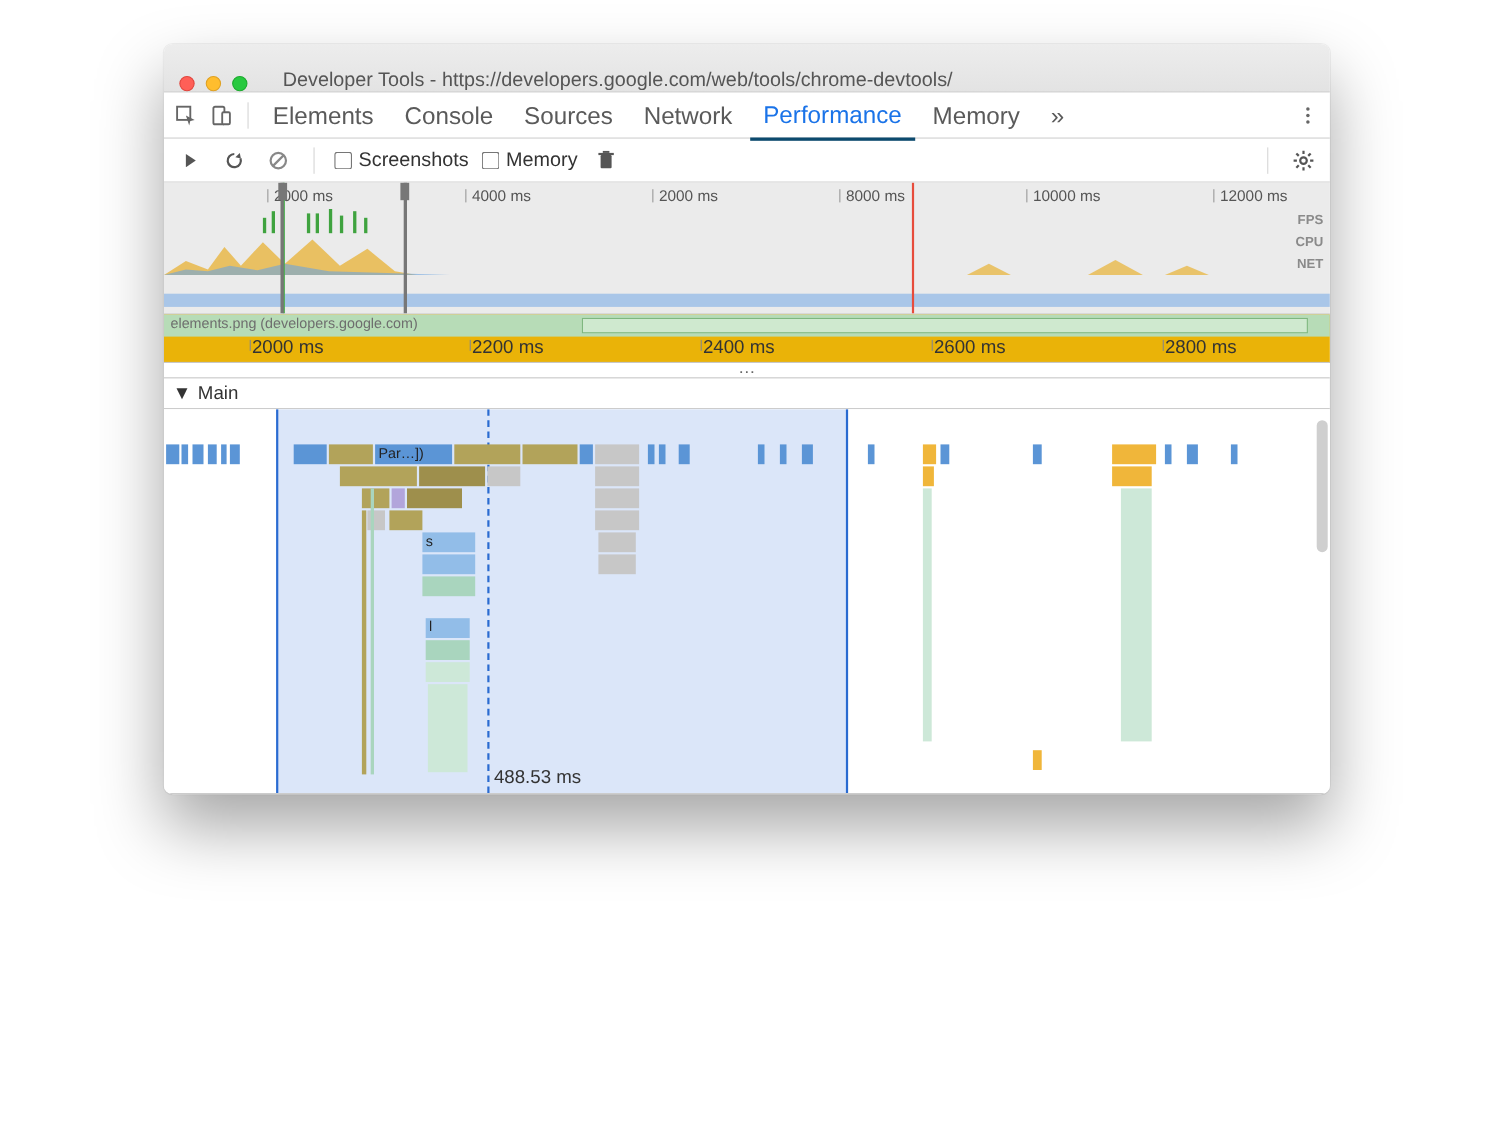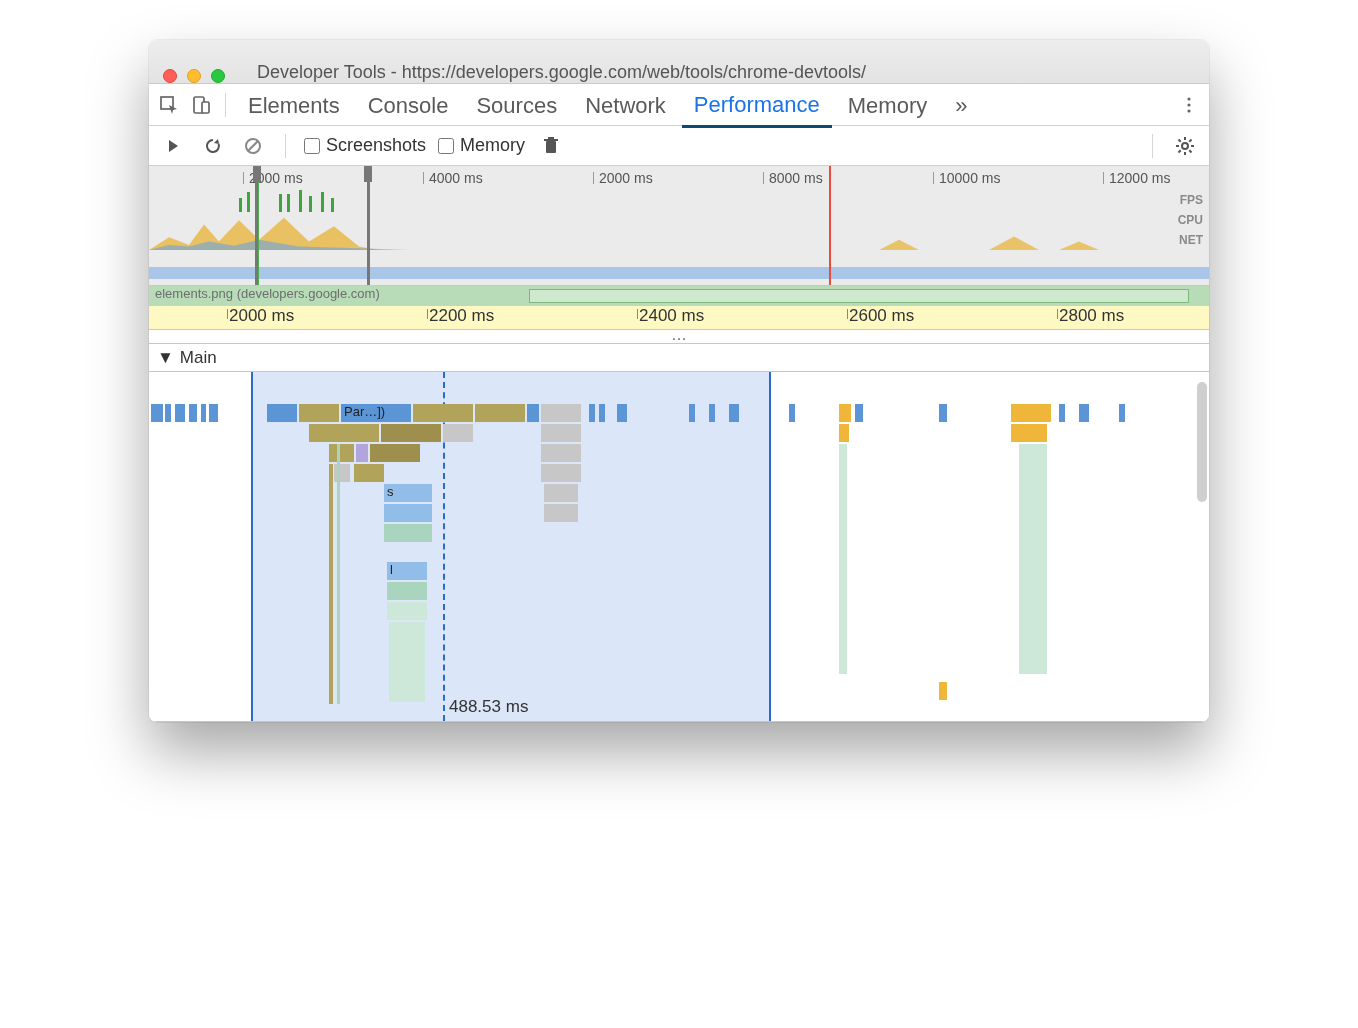--- a/index.html
+++ b/index.html
@@ -73,21 +73,21 @@
   .ov-vline-red { position:absolute; top:0; bottom:0; width:2px; background:#e74c3c; left:680px; }
   .ov-vline-green { position:absolute; top:0; bottom:0; width:2px; background:#4caf50; left:108px; }
   .ov-fps { position:absolute; left:0; right:0; top:24px; height:22px; }
   .ov-fps span { position:absolute; bottom:0; width:3px; background:#3fa33f; }
   .ov-cpu svg { width:100%; height:100%; }
   .ov-sel { position:absolute; top:0; bottom:0; background:rgba(200,210,230,0.0); border-left:3px solid #777; border-right:3px solid #777; }
   .ov-sel .handle { position:absolute; top:0; width:8px; height:16px; background:#777; }
   .ov-sel .handle.l { left:-5px; }
   .ov-sel .handle.r { right:-5px; }
   
-  .ruler-area { border-bottom:1px solid #c7c7c7; position:relative; height:44px; background:#fef9c3; }
+  .ruler-area { border-bottom:1px solid #c7c7c7; position:relative; height:44px; background:#eab308; }
   .netrow { position:absolute; top:0; left:0; right:0; height:20px; background:#b7dcb7; font-size:13px; color:#6e6e6e; padding-left:6px; overflow:hidden; white-space:nowrap; }
   .netrow .seg { position:absolute; top:3px; height:14px; border:1px solid #7fb77f; background:#cfe9cf; }
   .msruler { position:absolute; top:20px; left:0; right:0; height:22px; font-size:17px; color:#333; }
   .ms-tick { position:absolute; top:0; }
   .ms-tick::before { content:""; position:absolute; left:-2px; top:3px; width:1px; height:10px; background:#888; }
   .ellipsis-row { text-align:center; color:#666; font-size:16px; line-height:10px; border-bottom:1px solid #c7c7c7; height:14px; background:#fff; }
   
   .mainrow-hdr { height:28px; border-bottom:1px solid #c7c7c7; display:flex; align-items:center; padding-left:8px; font-size:17px; color:#333; gap:6px; }
   .flame-wrap { position:relative; height:350px; border-bottom:1px solid #c7c7c7; overflow:hidden; background:#fff; }
   .flame-sel { position:absolute; top:0; bottom:0; background:rgba(160,190,240,0.38); border-left:2px solid #2a6bd1; border-right:2px solid #2a6bd1; }

